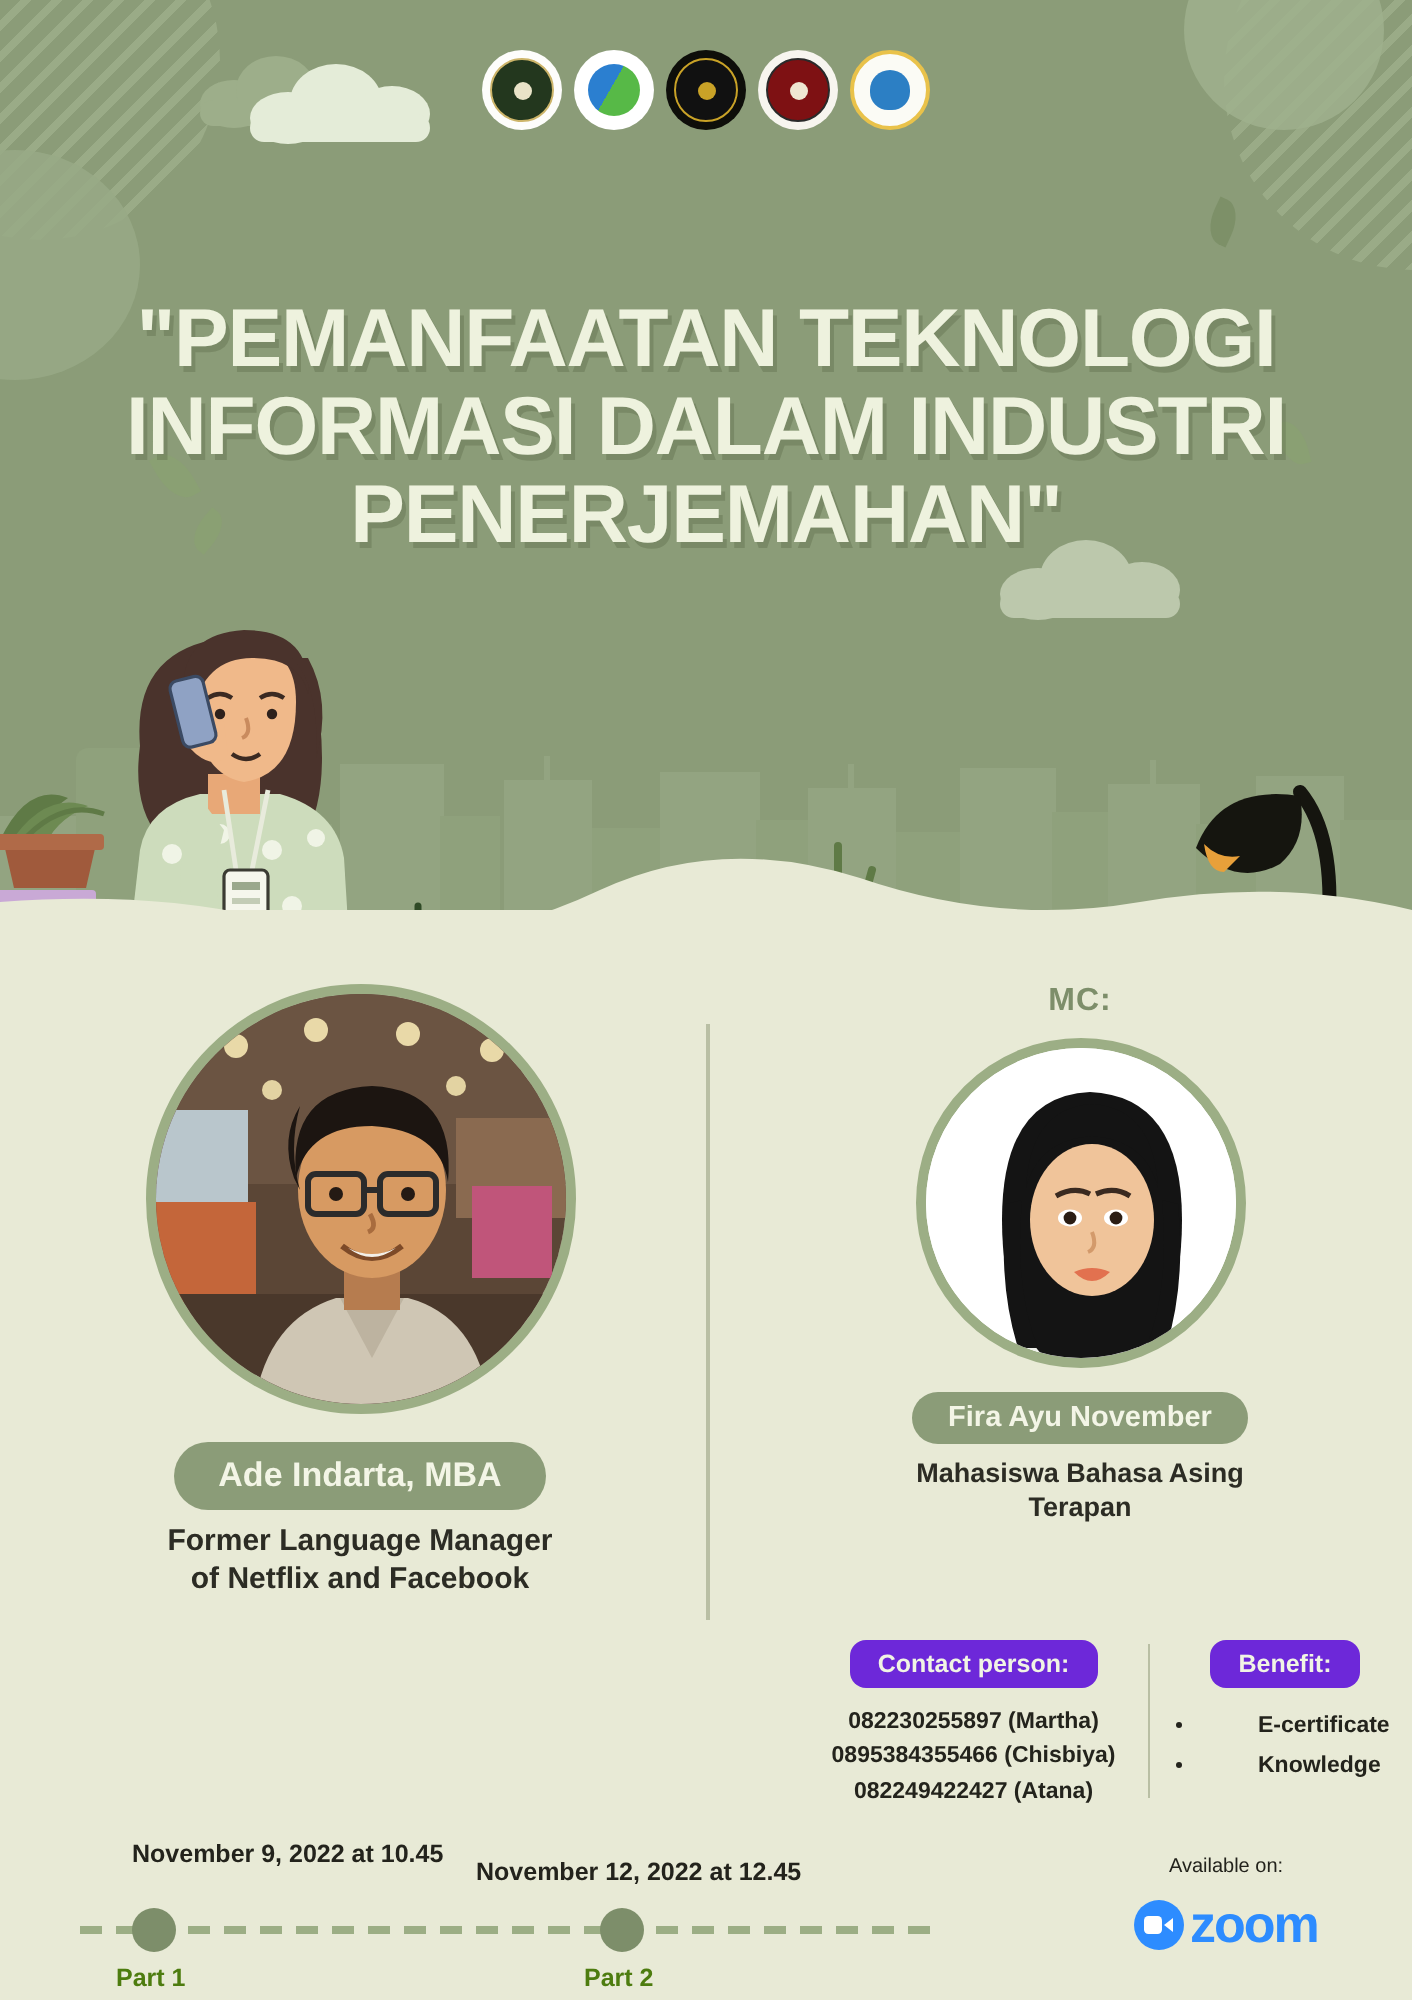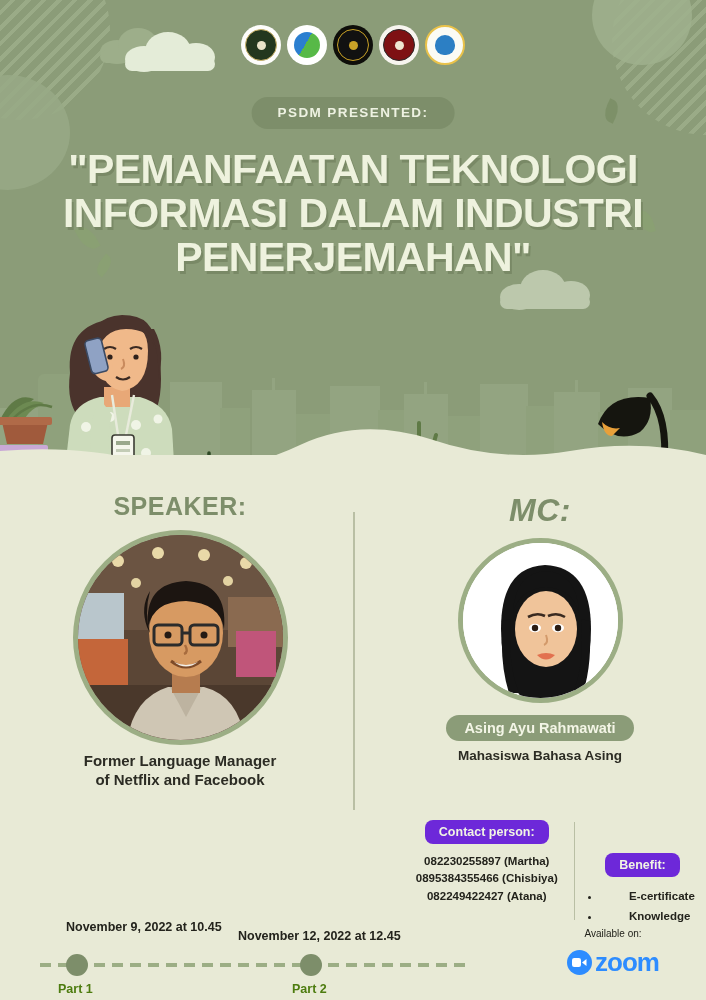--- a/index.html
+++ b/index.html
@@ -107,21 +107,21 @@
 
   
   .people { position:absolute; left:0; top:492px; width:706px; z-index:10; }
   .col-speaker { position:absolute; left:20px; top:0; width:320px; text-align:center; }
   .col-mc { position:absolute; left:390px; top:0; width:300px; text-align:center; }
 
   .role-label {
     color:#7d8e6a; font-size:25px; font-weight:900; letter-spacing:.5px;
     margin-bottom:9px;
   }
-  .role-label.mc { font-size:32px;font-style:italic; }
+  .role-label.mc { font-size:16px; }
 
   .photo-ring {
     border-radius:50%; border:5px solid #9cae85; overflow:hidden;
     margin:0 auto; position:relative; background:#dfe3cf;
   }
   .ring-speaker { width:215px; height:215px; }
   .ring-mc { width:165px; height:165px; background:#fff; }
 
   .name-pill {
     display:inline-block; background:#8b9c78; color:#f3f5e6;
@@ -137,21 +137,21 @@
   .sub-mc { font-size:13.5px; }
 
   .v-divider {
     position:absolute; left:353px; top:512px; width:1.5px; height:298px;
     background:#b9bfa4; z-index:10;
   }
 
   
   .info-block { position:absolute; left:410px; top:820px; width:290px; z-index:10; display:flex; }
   .info-col { flex:1; text-align:center; }
-  .info-col.benefit { flex:0 0 115px;margin-top:33px; }
+  .info-col.benefit { flex:0 0 115px; }
   .info-sep { width:1.5px; background:#b9bfa4; margin:2px 10px 6px; }
   .info-pill {
     display:inline-block; background:#6d28d9; color:#f1f4e4;
     padding:5px 14px; border-radius:8px; font-size:12.5px; font-weight:bold;
     white-space:nowrap;
   }
   .phones { margin-top:9px; font-size:11.5px; font-weight:bold; color:#23231c; line-height:1.5;text-align:center; }
   .phones div { white-space:nowrap; }
   .benefit-list { margin-top:10px; text-align:left; padding-left:16px; }
   .benefit-list li { font-size:11.5px; font-weight:bold; color:#23231c; line-height:1.7;padding-left:28px; }
@@ -262,21 +262,20 @@
     <div class="logo logo-4">
         <span class="lg-inner lg-4">
           <span class="lg-dot" style="background:#efe6d2;"></span>
         </span>
       </div>
     <div class="logo logo-5">
         <span class="lg-inner lg-5"></span>
       </div>
   </div>
 
-  <div class="psdm-badge">PSDM PRESENTED:</div>
 
   <div class="title">
     <span>"PEMANFAATAN TEKNOLOGI</span>
     <span>INFORMASI DALAM INDUSTRI</span>
     <span>PENERJEMAHAN"</span>
   </div>
 
   <svg class="illus" viewBox="0 0 260 200">
 
     <g>
@@ -375,21 +374,20 @@
     <svg style="position:absolute;left:0;top:0;" width="706" height="110" viewBox="0 0 706 110" preserveAspectRatio="none">
       <path d="M0 56 Q80 50 140 66 Q220 88 300 50 Q360 22 430 44 Q500 68 570 56 Q640 44 706 60 L706 110 L0 110 Z" fill="#e8ead6"></path>
     </svg>
   </div>
 
   <div class="cream"></div>
 
   <div class="people">
 
     <div class="col-speaker">
-      <div class="role-label">SPEAKER:</div>
       <div class="photo-ring ring-speaker">
         <svg viewBox="0 0 215 215" width="215" height="215">
           <rect width="215" height="215" fill="#5b4636"></rect>
           <rect x="0" y="0" width="215" height="95" fill="#6b5442"></rect>
           <circle cx="40" cy="26" r="6" fill="#e9d9a8"></circle>
             <circle cx="80" cy="18" r="6" fill="#e9d9a8"></circle>
           <circle cx="126" cy="20" r="6" fill="#e9d9a8"></circle>
             <circle cx="168" cy="28" r="6" fill="#e9d9a8"></circle>
           <circle cx="58" cy="48" r="5" fill="#e3d3a2"></circle>
             <circle cx="150" cy="46" r="5" fill="#e3d3a2"></circle>
@@ -413,20 +411,21 @@
           <rect x="112" y="90" width="28" height="20" rx="4" fill="none" stroke="#2b2b2b" stroke-width="3"></rect>
           <path d="M104 98 h8" stroke="#2b2b2b" stroke-width="3"></path>
           <circle cx="90" cy="100" r="3.5" fill="#241a14"></circle>
           <circle cx="126" cy="100" r="3.5" fill="#241a14"></circle>
 
           <path d="M107 110 q4 7 -1 9" stroke="#a86c3e" stroke-width="2.4" fill="none"></path>
           <path d="M93 126 q15 12 30 0" stroke="#7d4a28" stroke-width="3" fill="none"></path>
           <path d="M96 127 q12 6 24 0 q-12 9 -24 0 z" fill="#f3efe8"></path>
         </svg>
       </div>
+      <div class="name-pill pill-speaker">Ade Indarta, MBA</div>
       <div class="sub sub-speaker">
         <div>Former Language Manager</div>
         <div>of Netflix and Facebook</div>
       </div>
     </div>
 
     <div class="col-mc">
       <div class="role-label mc">MC:</div>
       <div class="photo-ring ring-mc">
         <svg viewBox="0 0 165 165" width="165" height="165">
@@ -448,23 +447,24 @@
           <ellipse cx="72" cy="85" rx="6" ry="4.2" fill="#fff"></ellipse>
           <ellipse cx="95" cy="85" rx="6" ry="4.2" fill="#fff"></ellipse>
           <circle cx="72" cy="85" r="3.2" fill="#2b1d14"></circle>
           <circle cx="95" cy="85" r="3.2" fill="#2b1d14"></circle>
 
           <path d="M83 92 q3 8 -2 10" stroke="#d39a6b" stroke-width="2" fill="none"></path>
 
           <path d="M74 112 q9 -4 18 0 q-9 9 -18 0 z" fill="#e2714f"></path>
         </svg>
       </div>
-      <div class="name-pill pill-mc">Asing Ayu Rahmawati</div>
+      <div class="name-pill pill-mc">Fira Ayu November</div>
       <div class="sub sub-mc">
         <div>Mahasiswa Bahasa Asing</div>
+        <div>Terapan</div>
       </div>
     </div>
   </div>
 
   <div class="v-divider"></div>
 
   <div class="info-block">
     <div class="info-col">
       <span class="info-pill">Contact person:</span>
       <div class="phones">

